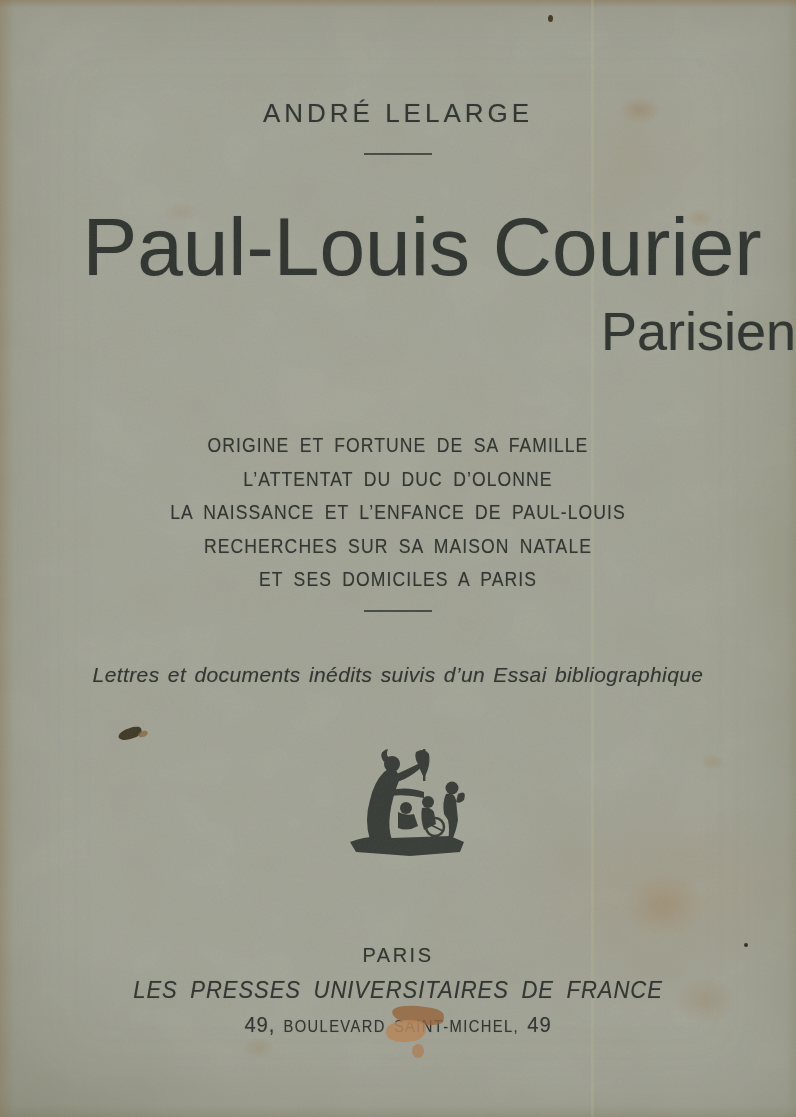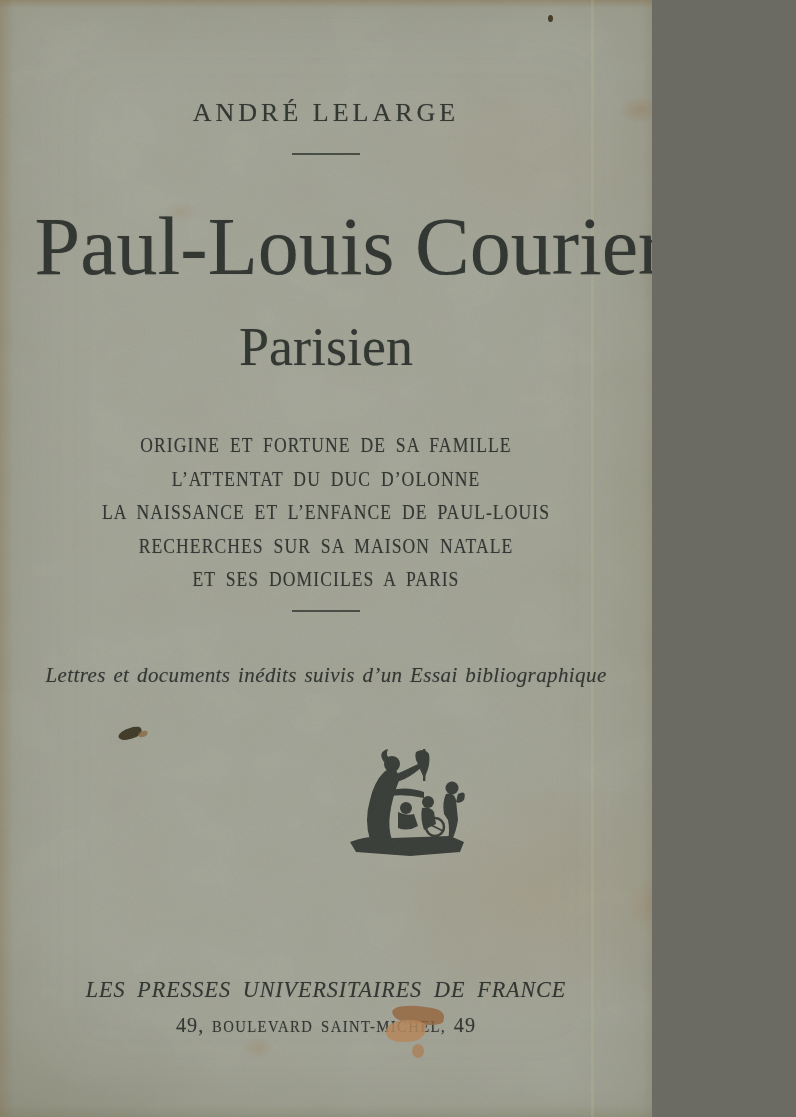--- a/index.html
+++ b/index.html
@@ -1,19 +1,19 @@
 <!DOCTYPE html>
 <html><head>
 <meta charset="utf-8">
 <style>
   html,body{margin:0;padding:0;background:#6b6b63;}
   .page{
-    position:relative;width:652px;height:1117px;overflow:hidden;
+    position:relative;width:796px;height:1117px;overflow:hidden;
     background:#a6a89b;
-    font-family:Liberation Serif, serif;
+    font-family:Liberation Sans, sans-serif;
     color:#2e332f;
     box-shadow:inset 0 0 90px rgba(95,90,65,.22);
   }
   .layer{position:absolute;inset:0;pointer-events:none;}
   
   .mottle{
     background-image:
       linear-gradient(to bottom, rgba(139,118,82,.50), rgba(139,118,82,0) 8px),
       linear-gradient(to right,  rgba(139,118,82,.38), rgba(139,118,82,0) 14px),
       linear-gradient(to left,   rgba(120,110,80,.16), rgba(120,110,80,0) 10px),
@@ -34,21 +34,21 @@
   .fiber-line{position:absolute;left:591px;top:0;bottom:0;width:3px;
     background:rgba(198,206,152,.20);}
   .txt{position:absolute;left:0;width:100%;text-align:center;white-space:nowrap;
     text-shadow:0 0 1px rgba(46,51,47,.35);}
   .author{top:98px;font-size:26px;letter-spacing:4px;}
   .rule{position:absolute;left:50%;transform:translateX(-50%);width:68px;height:2px;
     background:#2e332f;opacity:.8;}
   .rule1{top:153px;}
   .rule2{top:610px;}
   .title{top:194px;font-size:82px;line-height:105px;margin-left:24px;}
-  .subtitle{top:318px;font-size:54px;line-height:58px;}
+  .subtitle{top:302px;font-size:54px;line-height:58px;text-align:right;}
   .summary{top:429px;font-size:20px;line-height:33.5px;letter-spacing:1.2px;
     word-spacing:5px;transform:scaleX(.88);transform-origin:50% 0;}
   .note{top:663px;font-size:21px;font-style:italic;letter-spacing:.4px;word-spacing:2px;text-align:center;}
   .city{top:944px;font-size:20px;letter-spacing:2.5px;}
   .publisher{top:976px;font-size:24px;font-style:italic;letter-spacing:1px;
     word-spacing:6px;transform:scaleX(.92);transform-origin:50% 0;}
   .address{top:1012px;font-size:16px;letter-spacing:1.5px;word-spacing:3px;
     transform:scaleX(.92);transform-origin:50% 0;}
   .address .num{font-size:22px;letter-spacing:1px;}
   .vignette{position:absolute;left:340px;top:742px;width:140px;height:118px;opacity:.92;}
@@ -119,20 +119,21 @@
       <circle cx="112" cy="46" r="6.5"></circle>
       <path d="M106 52 Q114 50 116 58 L118 78 Q116 90 112 98 L108 98 Q110 88 108 78 L104 72 Q102 60 106 52 Z"></path>
       <path d="M118 52 Q127 47 124 58 Q120 62 116 60 Z"></path>
       <path d="M108 96 L104 105 L111 105 Z"></path>
     </g>
 
     <circle cx="95" cy="85" r="9" fill="none" stroke="#2e332f" stroke-width="2.5"></circle>
     <line x1="87" y1="81" x2="103" y2="89" stroke="#2e332f" stroke-width="1.5"></line>
   </svg>
 
+  <div class="txt city">PARIS</div>
   <div class="txt publisher">LES PRESSES UNIVERSITAIRES DE FRANCE</div>
   <div class="txt address">
     <span class="num">49,</span>
     <span>BOULEVARD SAINT-MICHEL,</span>
     <span class="num">49</span>
   </div>
 
   <div>
     <div class="blemish speck-top"></div>
     <div class="blemish debris-left"></div>

